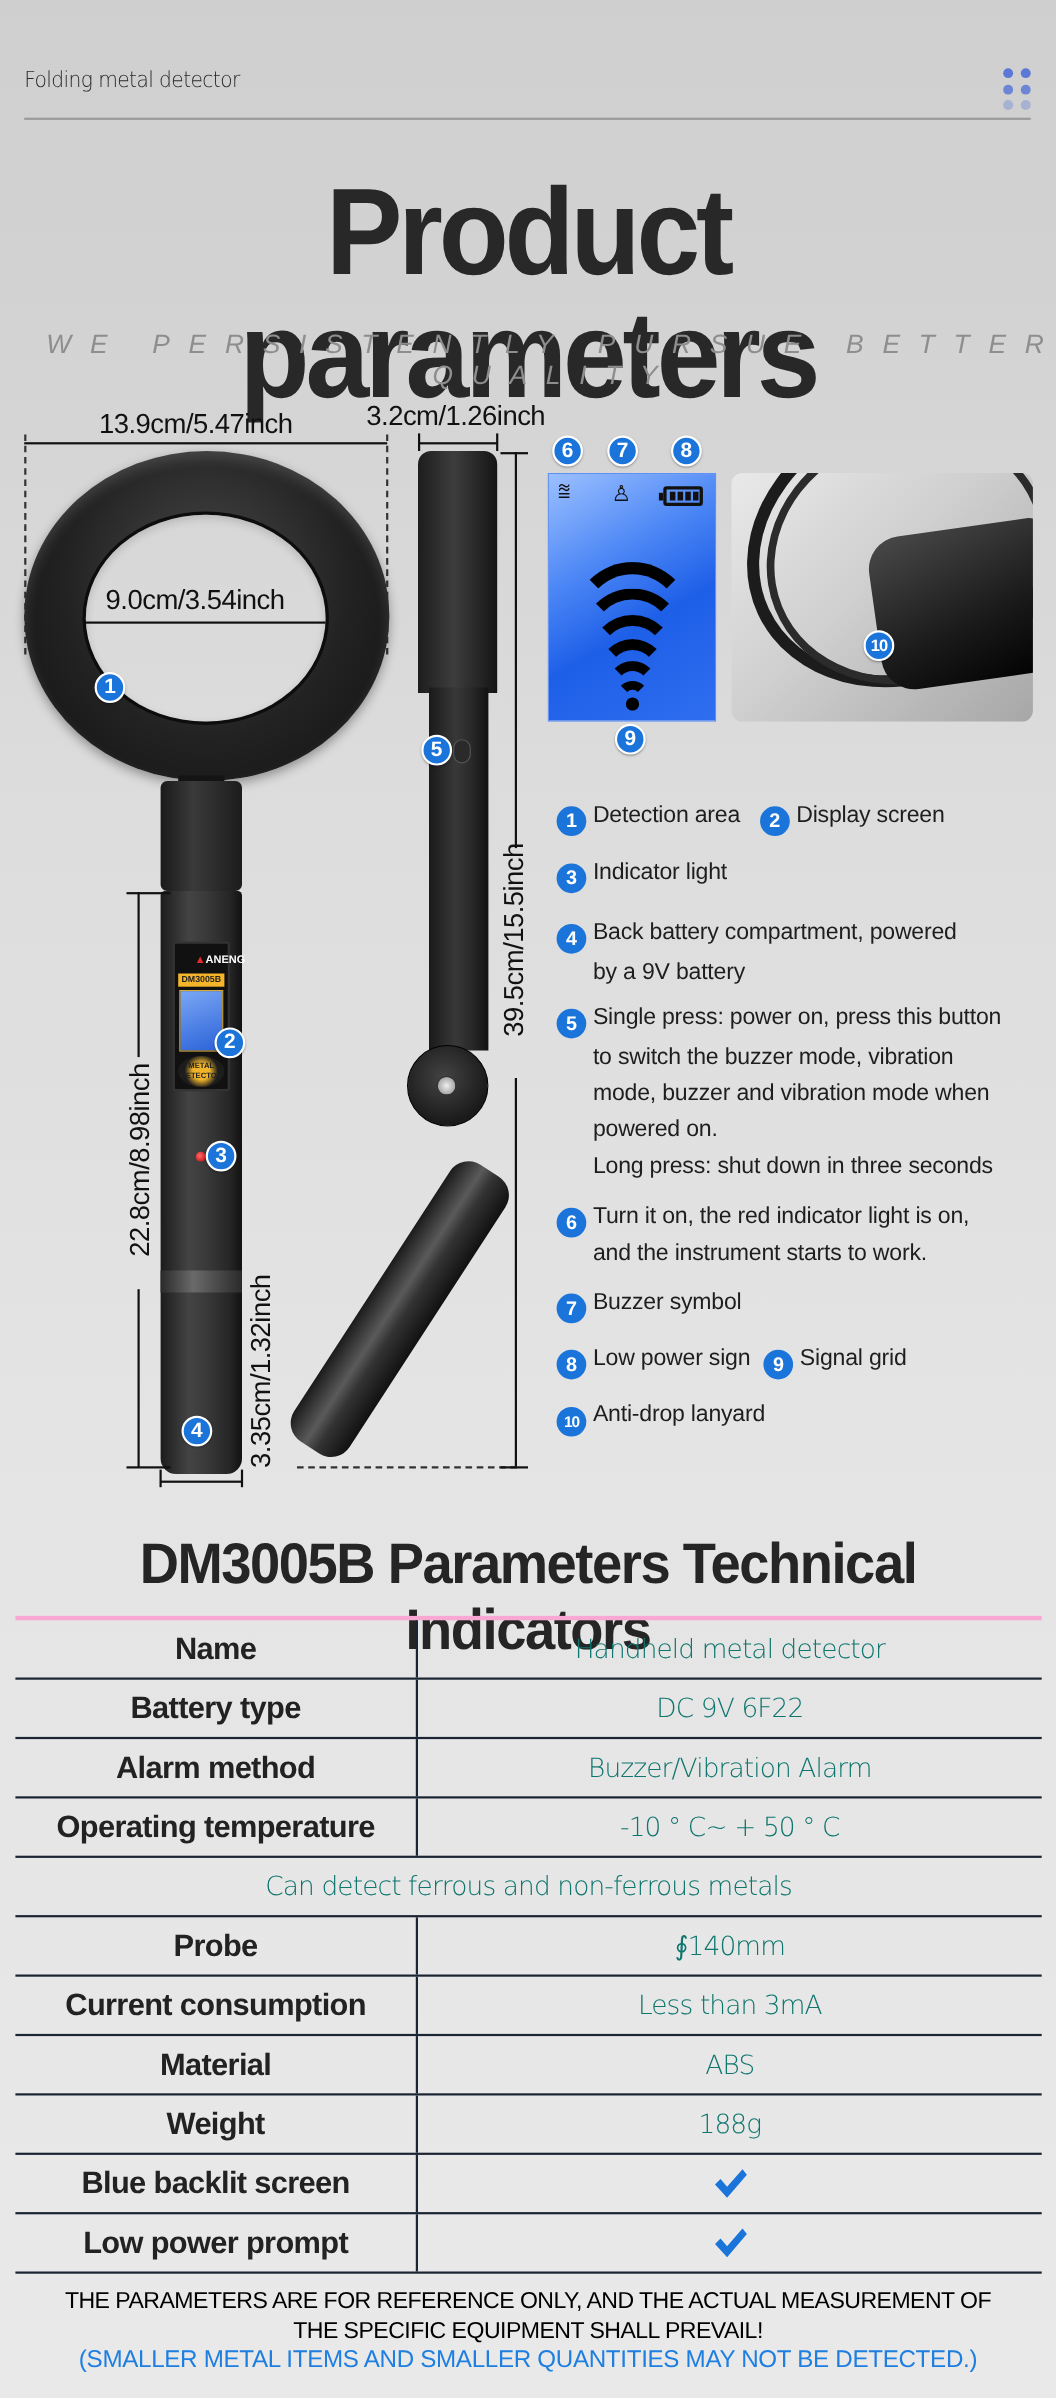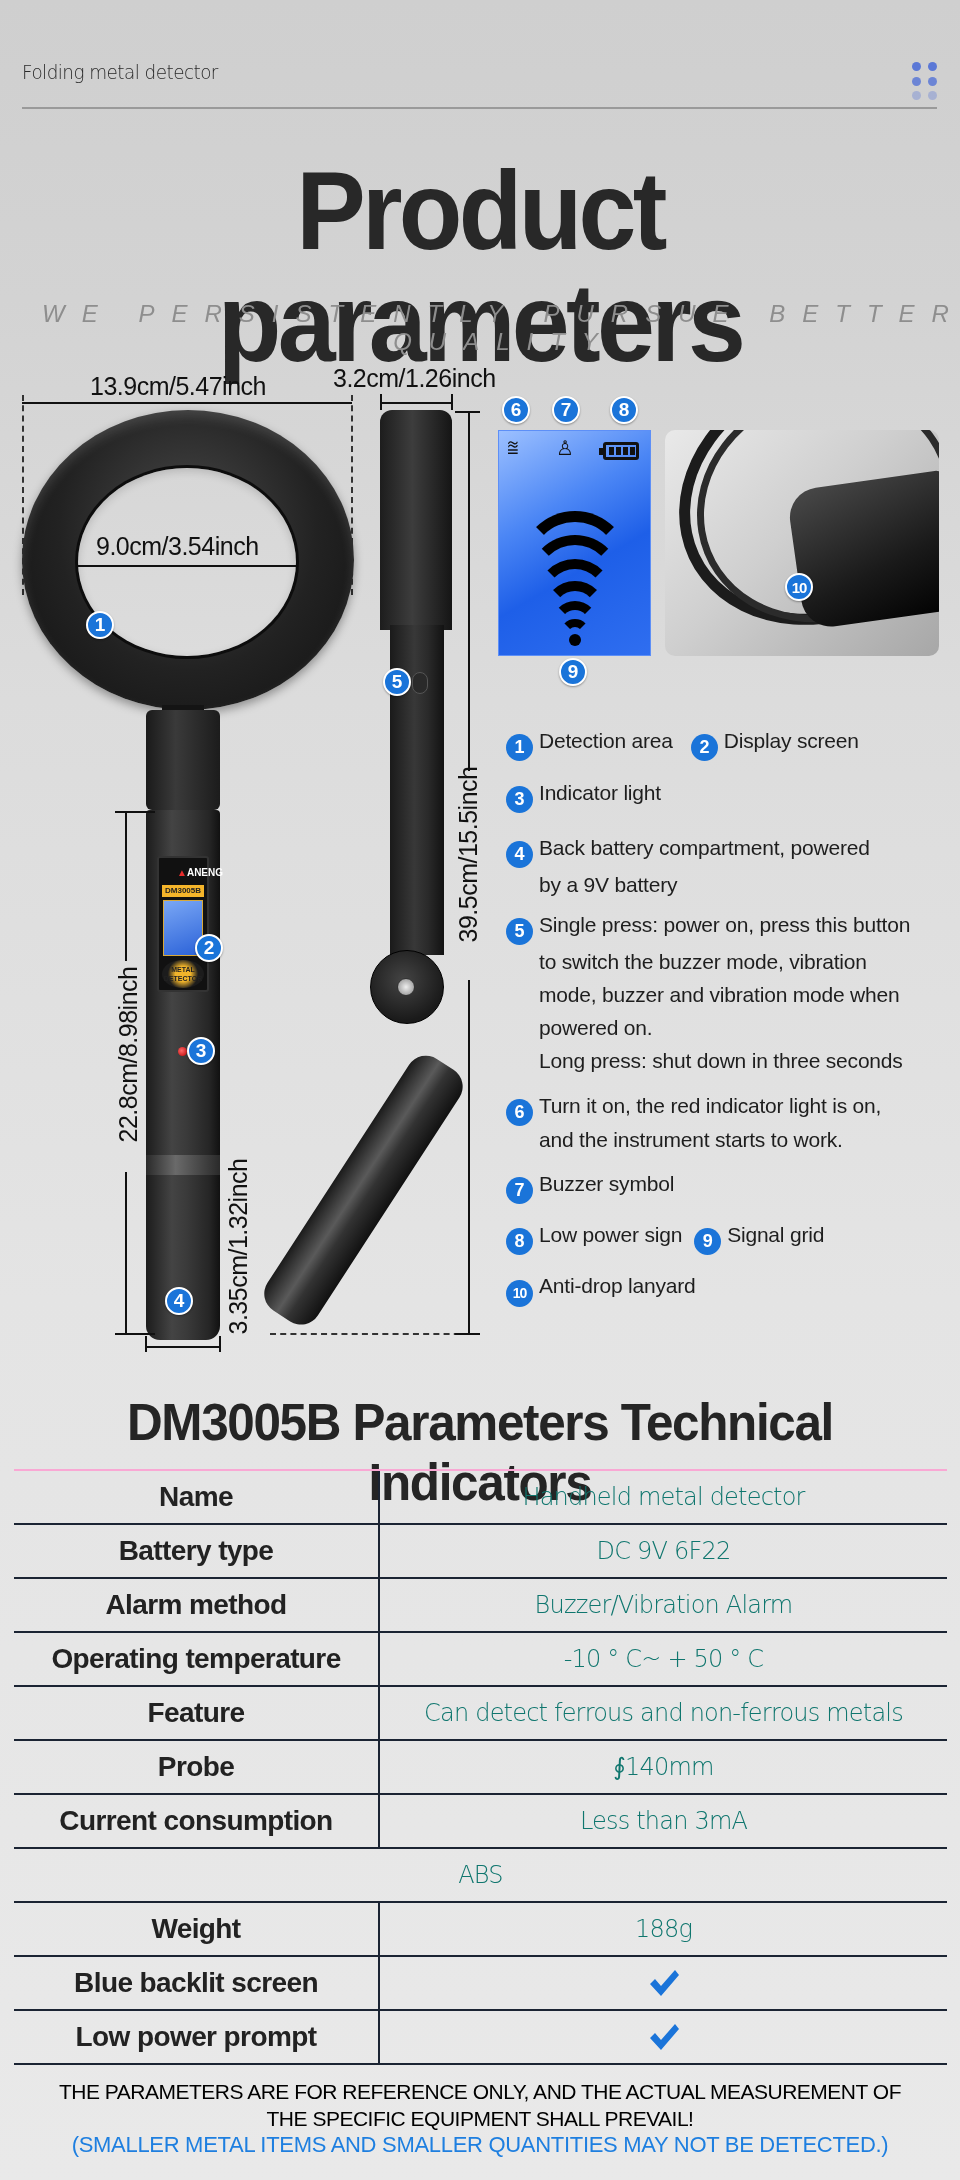--- a/index.html
+++ b/index.html
@@ -93,21 +93,21 @@
     background: linear-gradient(160deg,#4a4a4a,#1a1a1a 60%,#000); transform: rotate(-8deg); }
 
   
   .feat { position: absolute; left: 506px; font-size: 21px; line-height: 33px; color: #1e1e1e; letter-spacing: -0.2px; }
   .feat .badge { position: static; display: inline-flex; vertical-align: -5px; margin-right: 6px; width: 27px; height: 27px; border: none; box-shadow: none; font-size: 18px; }
   .feat .indent { padding-left: 33px; }
   .feat .gap { display: inline-block; width: 18px; }
 
   
   .t-title { left: 0; top: 1392px; width: 960px; text-align: center; font-size: 52px; font-weight: bold; color: #252525; letter-spacing: -1.4px; transform: scaleX(0.95); }
-  .table { left: 14px; top: 1469px; width: 933px; border-top: 2px solid #f9a8d4; }
+  .table { left: 14px; top: 1469px; width: 933px; border-top: 4px solid #f9a8d4; }
   .row { display: flex; height: 54px; border-bottom: 2px solid #1b2433; }
   .c1 { width: 366px; border-right: 2px solid #1b2433; display: flex; align-items: center; justify-content: center; font-size: 28px; font-weight: bold; color: #222; letter-spacing: -0.6px; }
   .c2 { flex: 1; display: flex; align-items: center; justify-content: center; font-size: 24px; color: #0f766e; font-family: "DejaVu Sans", sans-serif; font-weight: 300; letter-spacing: -0.8px; }
   .check { width: 34px; height: 30px; }
 
   .disc1 { left: 0; top: 2078px; width: 960px; text-align: center; font-size: 21px; line-height: 27px; color: #000000; letter-spacing: -0.5px; }
   .disc2 { left: 0; top: 2132px; width: 960px; text-align: center; font-size: 22px; color: #1e7fe0; letter-spacing: -0.3px; }
 </style>
 </head>
 <body>
@@ -254,32 +254,32 @@
     </div>
   <div class="row">
       <div class="c1">Alarm method</div>
       <div class="c2">Buzzer/Vibration Alarm</div>
     </div>
   <div class="row">
       <div class="c1">Operating temperature</div>
       <div class="c2">-10 ° C~ + 50 ° C</div>
     </div>
   <div class="row">
-      <div class="c1">Feature</div>
       <div class="c2">Can detect ferrous and non-ferrous metals</div>
     </div>
   <div class="row">
       <div class="c1">Probe</div>
       <div class="c2">∮140mm</div>
     </div>
   <div class="row">
       <div class="c1">Current consumption</div>
       <div class="c2">Less than 3mA</div>
     </div>
   <div class="row">
+      <div class="c1">Material</div>
       <div class="c2">ABS</div>
     </div>
   <div class="row">
       <div class="c1">Weight</div>
       <div class="c2">188g</div>
     </div>
   <div class="row">
       <div class="c1">Blue backlit screen</div>
     <div class="c2">
       <svg class="check" viewBox="0 0 34 30">

